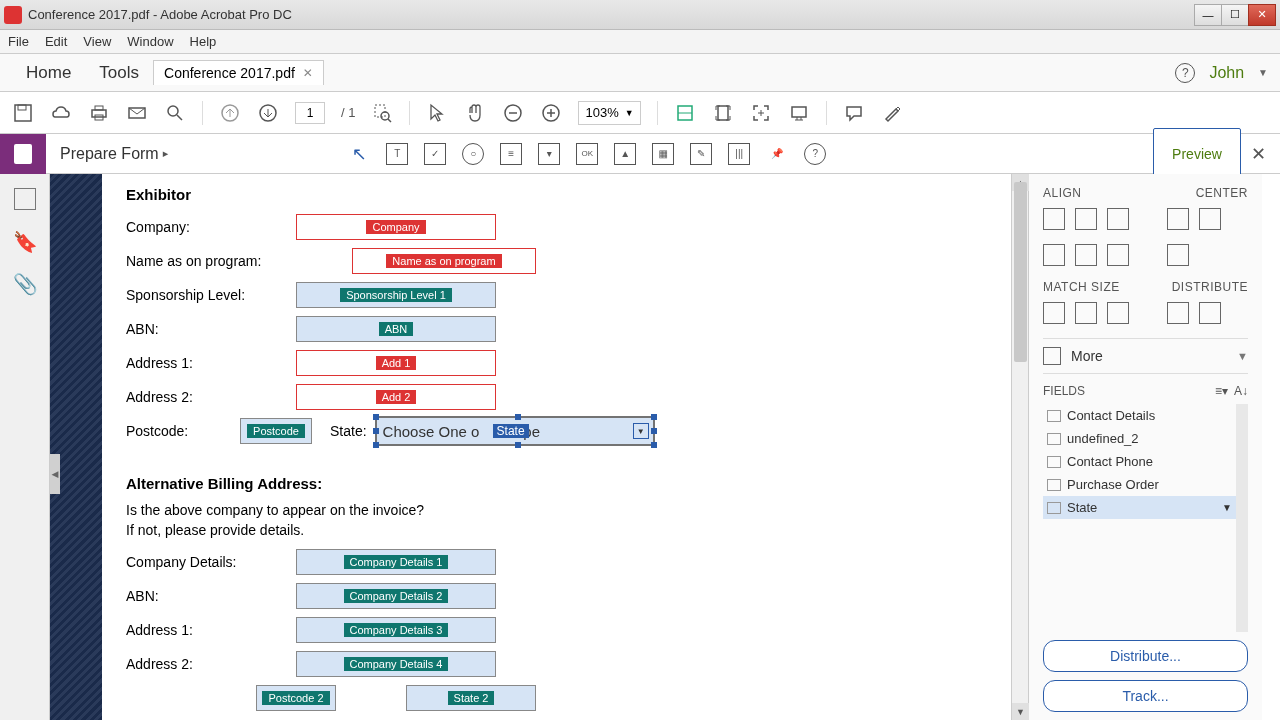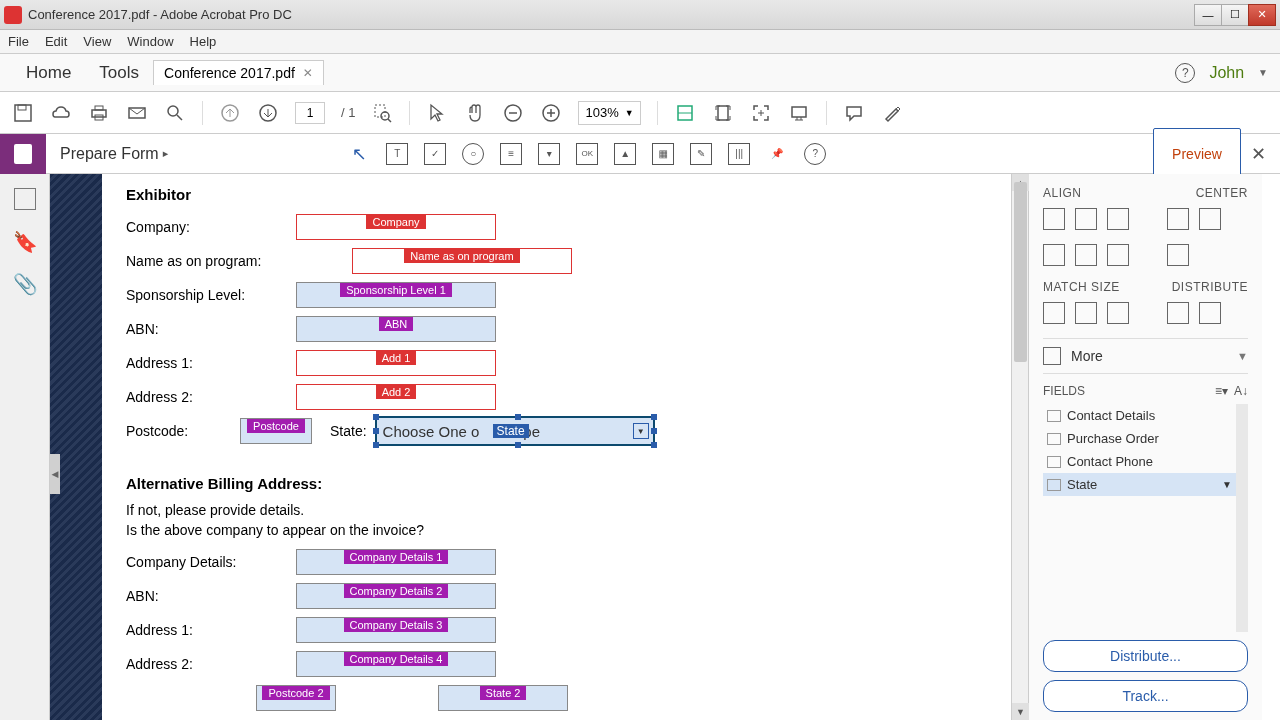--- a/index.html
+++ b/index.html
@@ -39,48 +39,48 @@
 .prepbar { height: 40px; display: flex; align-items: center; background: #fff; border-bottom: 1px solid #ccc; }
 .prepbar .purple-icon { width: 46px; height: 40px; background: #7b2d7b; display: flex; align-items: center; justify-content: center; }
 .prepbar .purple-icon .inner { width: 18px; height: 20px; background: #fff; border-radius: 2px; }
 .prepbar .label { font-size: 16px; color: #333; margin-left: 14px; }
 .prepbar .dd { font-size: 11px; color: #555; margin-left: 4px; }
 .prepbar .form-tools { display: flex; gap: 16px; margin-left: 180px; }
 .prepbar .ft { width: 22px; height: 22px; border: 1.5px solid #555; display: flex; align-items: center; justify-content: center; font-size: 10px; color: #555; }
 .prepbar .ft.arrow { border: none; font-size: 18px; color: #2a5caa; }
 .prepbar .ft.round { border-radius: 50%; }
 .prepbar .right { margin-left: auto; display: flex; align-items: center; gap: 10px; padding-right: 14px; }
-.prepbar .preview { border: 1px solid #2a5caa; color: #c2410c; background: #fff; padding: 17px 18px; font-size: 14px; border-radius: 2px; }
+.prepbar .preview { border: 1px solid #2a5caa; color: #4d7c0f; background: #fff; padding: 17px 18px; font-size: 14px; border-radius: 2px; }
 .prepbar .closex { font-size: 18px; color: #555; }
 
 
 .work { display: flex; height: 546px; }
 .navstrip { width: 50px; background: #f0f0f0; border-right: 1px solid #ccc; display: flex; flex-direction: column; align-items: center; padding-top: 14px; gap: 20px; }
 .navstrip .ni { width: 22px; height: 22px; border: 1.5px solid #777; }
 .navstrip .ni.bm { border: none; font-size: 20px; color: #777; }
 
 .docarea { width: 978px; background: #808080; position: relative; display: flex; }
 .darkband { width: 52px; background: linear-gradient(135deg,#1a2a4a,#2a3a5a); background-image: repeating-linear-gradient(135deg,#1a2a4a 0,#1a2a4a 3px,#2a3a5a 3px,#2a3a5a 6px); }
 .page { flex: 1; background: #fff; padding: 12px 24px; position: relative; overflow: hidden; }
 .scrollbar-v { width: 17px; background: #f0f0f0; border-left: 1px solid #ccc; position: relative; }
 .scrollbar-v .thumb { position: absolute; left: 2px; width: 13px; top: 8px; height: 180px; background: #c8c8c8; border-radius: 2px; }
 .scrollbar-v .arr { position: absolute; left: 0; width: 17px; height: 17px; background: #e0e0e0; display: flex; align-items: center; justify-content: center; font-size: 9px; color: #555; }
 
 
 .section-head { font-weight: bold; font-size: 15px; margin-bottom: 10px; }
 .formrow { display: flex; align-items: center; margin-bottom: 6px; height: 28px; }
 .formrow .lbl { width: 170px; font-size: 14px; }
-.fieldbox { border: 1px solid #888; height: 26px; display: flex; align-items: flex-start; justify-content: center; position: relative; }
+.fieldbox { border: 1px solid #888; height: 26px; display: flex; align-items: center; justify-content: center; position: relative; }
 .fieldbox.w200 { width: 200px; }
-.fieldbox.w260 { width: 220px; margin-left: 56px; }
+.fieldbox.w260 { width: 184px; margin-left: 56px; }
 .fieldbox.red { border-color: #d33; }
-.fieldtag { background: #a21caf; color: #fff; font-size: 11px; padding: 1px 6px; }
+.fieldtag { background: #0f766e; color: #fff; font-size: 11px; padding: 1px 6px; }
 .fieldtag.red { background: #d33; }
 .fieldbox.blue { background: #d6e4f5; }
-.combo { border: 2px solid #0c4a6e; background: #d6e4f5; width: 280px; height: 30px; display: flex; align-items: center; padding-left: 6px; font-size: 15px; color: #333; position: relative; margin-left: 8px; }
+.combo { border: 2px solid #737373; background: #d6e4f5; width: 280px; height: 30px; display: flex; align-items: center; padding-left: 6px; font-size: 15px; color: #333; position: relative; margin-left: 8px; }
 .combo .handle { position: absolute; width: 6px; height: 6px; background: #2a5caa; }
 .combo .dd-arrow { position: absolute; right: 4px; width: 16px; height: 16px; border: 1px solid #2a5caa; display: flex; align-items: center; justify-content: center; font-size: 8px; }
 .combo .statetag { position: absolute; left: 116px; background: #2a5caa; color: #fff; padding: 0 4px; font-size: 12px; }
 .paragraph { font-size: 14px; margin-bottom: 4px; }
 
 
 .rightpanel { width: 234px; background: #fafafa; border-left: 1px solid #ccc; display: flex; flex-direction: column; padding: 12px 14px 8px; }
 .rightpanel .hdr { font-size: 12px; color: #555; letter-spacing: 0.5px; margin-bottom: 8px; display: flex; justify-content: space-between; }
 .rightpanel .icon-row { display: flex; gap: 10px; margin-bottom: 14px; }
 .rightpanel .icon-row .ric { width: 22px; height: 22px; border: 1.5px solid #666; }
@@ -353,22 +353,22 @@
           <div class="handle" style="bottom:-4px;left:-4px;"></div>
             <div class="handle" style="bottom:-4px;left:50%;"></div>
             <div class="handle" style="bottom:-4px;right:-4px;"></div>
           <div class="handle" style="top:50%;left:-4px;margin-top:-3px;"></div>
             <div class="handle" style="top:50%;right:-4px;margin-top:-3px;"></div>
         </div>
       </div>
 
       <div style="height:24px;"></div>
       <div class="section-head">Alternative Billing Address:</div>
+      <div class="paragraph">Is the above company to appear on the invoice?</div>
       <div class="paragraph">If not, please provide details.</div>
-      <div class="paragraph">Is the above company to appear on the invoice?</div>
       <div style="height:6px;"></div>
 
       <div class="formrow">
           <span class="lbl">Company Details:</span>
         <div class="fieldbox blue w200">
             <span class="fieldtag">Company Details 1</span>
           </div>
         </div>
 
       <div class="formrow">
@@ -391,21 +391,21 @@
             <span class="fieldtag">Company Details 4</span>
           </div>
         </div>
 
       <div class="formrow">
         <span class="lbl" style="width:130px;"></span>
         <div class="fieldbox blue" style="width:80px;">
             <span class="fieldtag">Postcode 2</span>
           </div>
         <div style="width:70px;"></div>
-        <div class="fieldbox blue" style="width:130px;margin-left:32px;">
+        <div class="fieldbox blue" style="width:130px;">
             <span class="fieldtag">State 2</span>
           </div>
       </div>
     </div>
     <div class="scrollbar-v">
       <div class="arr" style="top:0;">▲</div>
       <div class="thumb"></div>
       <div class="arr" style="bottom:0;">▼</div>
     </div>
   </div>
@@ -454,25 +454,29 @@
         <span>A↓</span>
       </div>
     </div>
     <div class="fieldlist">
       <div class="fitem">
           <div class="fi-icon"></div>
           <span>Contact Details</span>
         </div>
       <div class="fitem">
           <div class="fi-icon"></div>
-          <span>Purchase Order</span>
+          <span>undefined_2</span>
         </div>
       <div class="fitem">
           <div class="fi-icon"></div>
           <span>Contact Phone</span>
+        </div>
+      <div class="fitem">
+          <div class="fi-icon"></div>
+          <span>Purchase Order</span>
         </div>
       <div class="fitem sel">
           <div class="fi-icon"></div>
           <span>State</span>
           <span style="margin-left:auto;font-size:10px;">▼</span>
         </div>
     </div>
     <div class="btn">Distribute...</div>
     <div class="btn">Track...</div>
   </div>

